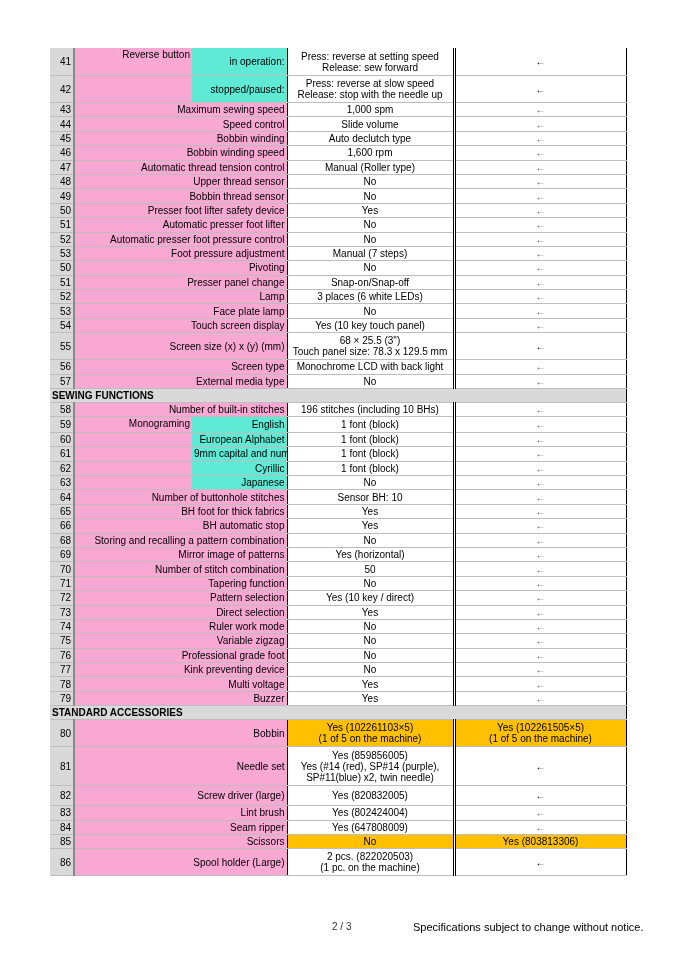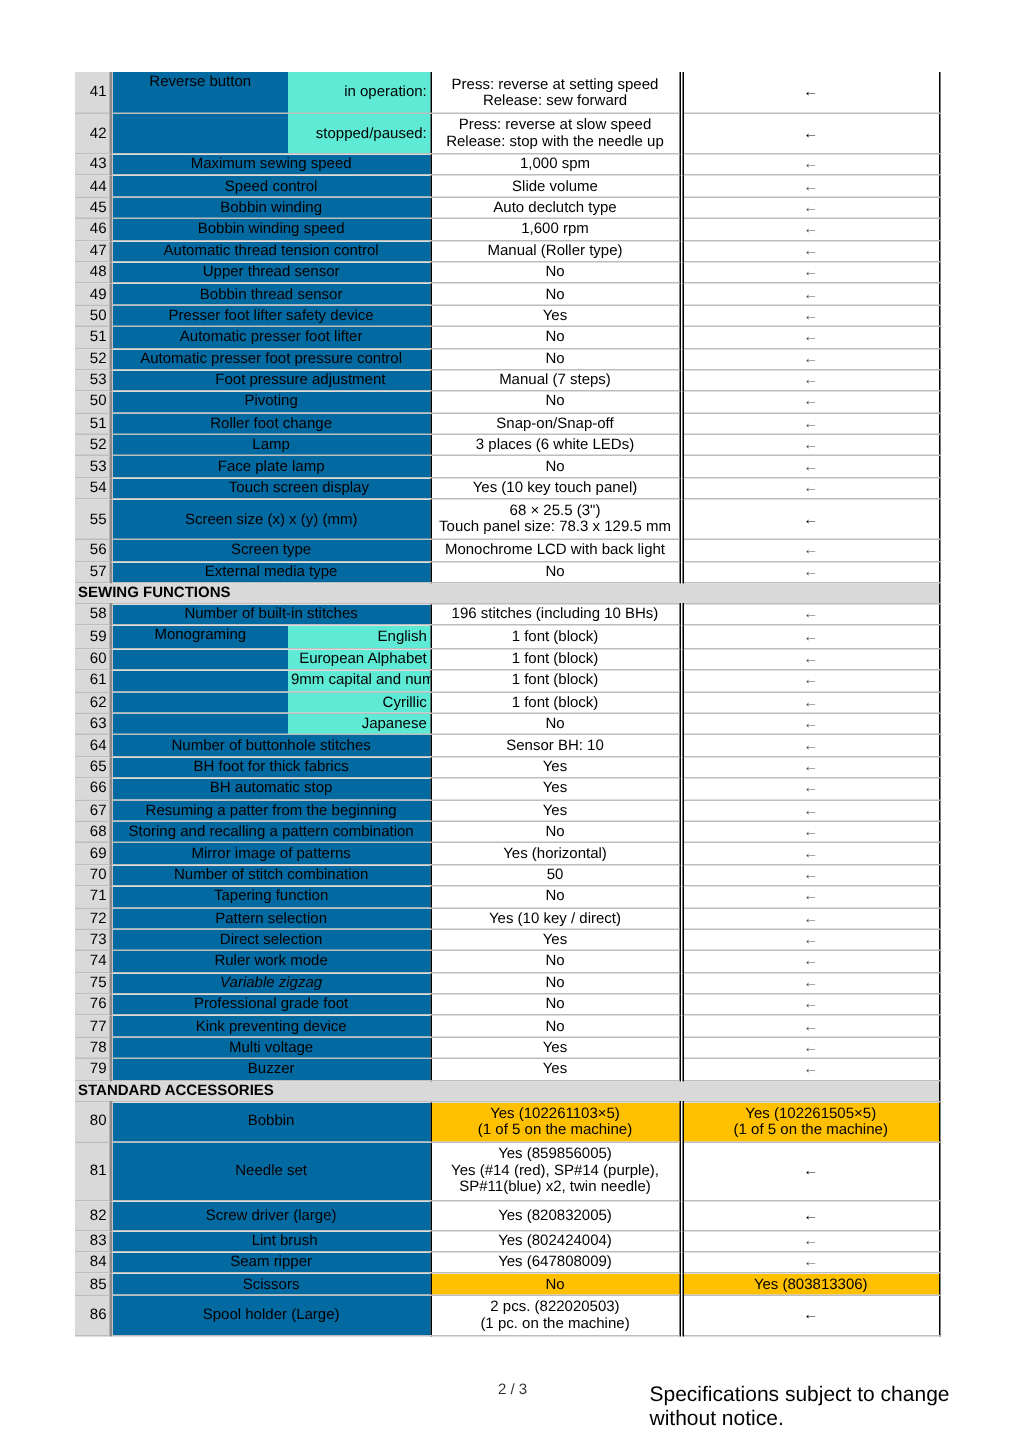--- a/index.html
+++ b/index.html
@@ -7,32 +7,32 @@
          font-family: "Liberation Sans", sans-serif; color: #000; }
   .page { position: absolute; left: 50px; top: 48px; width: 576px; }
   table { border-collapse: collapse; width: 576px; table-layout: fixed; font-size: 10px; line-height: 11px; }
   col.c-num { width: 24px; }
   col.c-lbl { width: 118px; }
   col.c-sub { width: 95px; }
   col.c-v1 { width: 167px; }
   col.c-v2 { width: 172px; }
   td { padding: 0 2px; height: 13.4px; vertical-align: middle; border-bottom: 1px solid #bdbdbd; white-space: nowrap; overflow: hidden; }
   td.num { background: #d9d9d9; text-align: right; padding-right: 2px; border-right: 2px solid #8a8a8a; }
-  td.lbl { background: #0369a1; text-align: center; margin-top: 36px; }
+  td.lbl { background: #f9a8d4; text-align: right; margin-top: 36px; }
   td.sub { background: #5eead4; text-align: right; border-right: 1px solid #000; }
   td.v1 { text-align: center; background: #fff; border-right: 3px double #000; }
   td.v2 { text-align: center; background: #fff; border-right: 1px solid #000; color: #555; }
   td.v2.dark { color: #000; }
   td.hl { background: #ffc000; color: #000; }
   tr.tall td { height: 26px; }
   tr.tall3 td { height: 38px; }
   tr.section td { background: #d9d9d9; font-weight: bold; text-align: left; height: 13px; border-right: 1px solid #000; border-top: 1px solid #7f7f7f; margin-top: 47px; }
   td.lbl-top { vertical-align: top; padding-top: 1px; }
   .footer-page { position: absolute; left: 332px; top: 921px; font-size: 10px; color: #333; }
-  .footer-note { position: absolute; left: 433px; top: 921px; font-size: 14px; color: #000; }
+  .footer-note { position: absolute; left: 413px; top: 921px; font-size: 11px; color: #000; }
   .ml { white-space: pre-line; }
 </style>
 </head>
 <body>
 
 <div class="page">
   <table>
     <colgroup>
       <col class="c-num">
         <col class="c-lbl">
@@ -124,21 +124,21 @@
           <td class="v2 ml">←</td>
         </tr>
         <tr>
           <td class="num">50</td>
           <td class="lbl" colspan="2" style="border-right: 1px solid rgb(0, 0, 0);">Pivoting</td>
           <td class="v1 ml">No</td>
           <td class="v2 ml">←</td>
         </tr>
         <tr>
           <td class="num">51</td>
-          <td class="lbl" colspan="2" style="border-right: 1px solid rgb(0, 0, 0);">Roller foot change</td>
+          <td class="lbl" colspan="2" style="border-right: 1px solid rgb(0, 0, 0);">Presser panel change</td>
           <td class="v1 ml">Snap-on/Snap-off</td>
           <td class="v2 ml">←</td>
         </tr>
         <tr>
           <td class="num">52</td>
           <td class="lbl" colspan="2" style="border-right: 1px solid rgb(0, 0, 0);">Lamp</td>
           <td class="v1 ml">3 places (6 white LEDs)</td>
           <td class="v2 ml">←</td>
         </tr>
         <tr>
@@ -232,26 +232,20 @@
           <td class="v1 ml">Yes</td>
           <td class="v2 ml">←</td>
         </tr>
         <tr>
           <td class="num">66</td>
           <td class="lbl" colspan="2" style="border-right: 1px solid rgb(0, 0, 0);">BH automatic stop</td>
           <td class="v1 ml">Yes</td>
           <td class="v2 ml">←</td>
         </tr>
         <tr>
-          <td class="num">67</td>
-          <td class="lbl" colspan="2" style="border-right: 1px solid rgb(0, 0, 0);">Resuming a patter from the beginning</td>
-          <td class="v1 ml">Yes</td>
-          <td class="v2 ml">←</td>
-        </tr>
-        <tr>
           <td class="num">68</td>
           <td class="lbl" colspan="2" style="border-right: 1px solid rgb(0, 0, 0);">Storing and recalling a pattern combination</td>
           <td class="v1 ml">No</td>
           <td class="v2 ml">←</td>
         </tr>
         <tr>
           <td class="num">69</td>
           <td class="lbl" colspan="2" style="border-right: 1px solid rgb(0, 0, 0);">Mirror image of patterns</td>
           <td class="v1 ml">Yes (horizontal)</td>
           <td class="v2 ml">←</td>
@@ -281,21 +275,21 @@
           <td class="v2 ml">←</td>
         </tr>
         <tr>
           <td class="num">74</td>
           <td class="lbl" colspan="2" style="border-right: 1px solid rgb(0, 0, 0);">Ruler work mode</td>
           <td class="v1 ml">No</td>
           <td class="v2 ml">←</td>
         </tr>
         <tr>
           <td class="num">75</td>
-          <td class="lbl" colspan="2" style="border-right: 1px solid rgb(0, 0, 0); font-style: italic;">Variable zigzag</td>
+          <td class="lbl" colspan="2" style="border-right: 1px solid rgb(0, 0, 0);">Variable zigzag</td>
           <td class="v1 ml">No</td>
           <td class="v2 ml">←</td>
         </tr>
         <tr>
           <td class="num">76</td>
           <td class="lbl" colspan="2" style="border-right: 1px solid rgb(0, 0, 0);">Professional grade foot</td>
           <td class="v1 ml">No</td>
           <td class="v2 ml">←</td>
         </tr>
         <tr>

